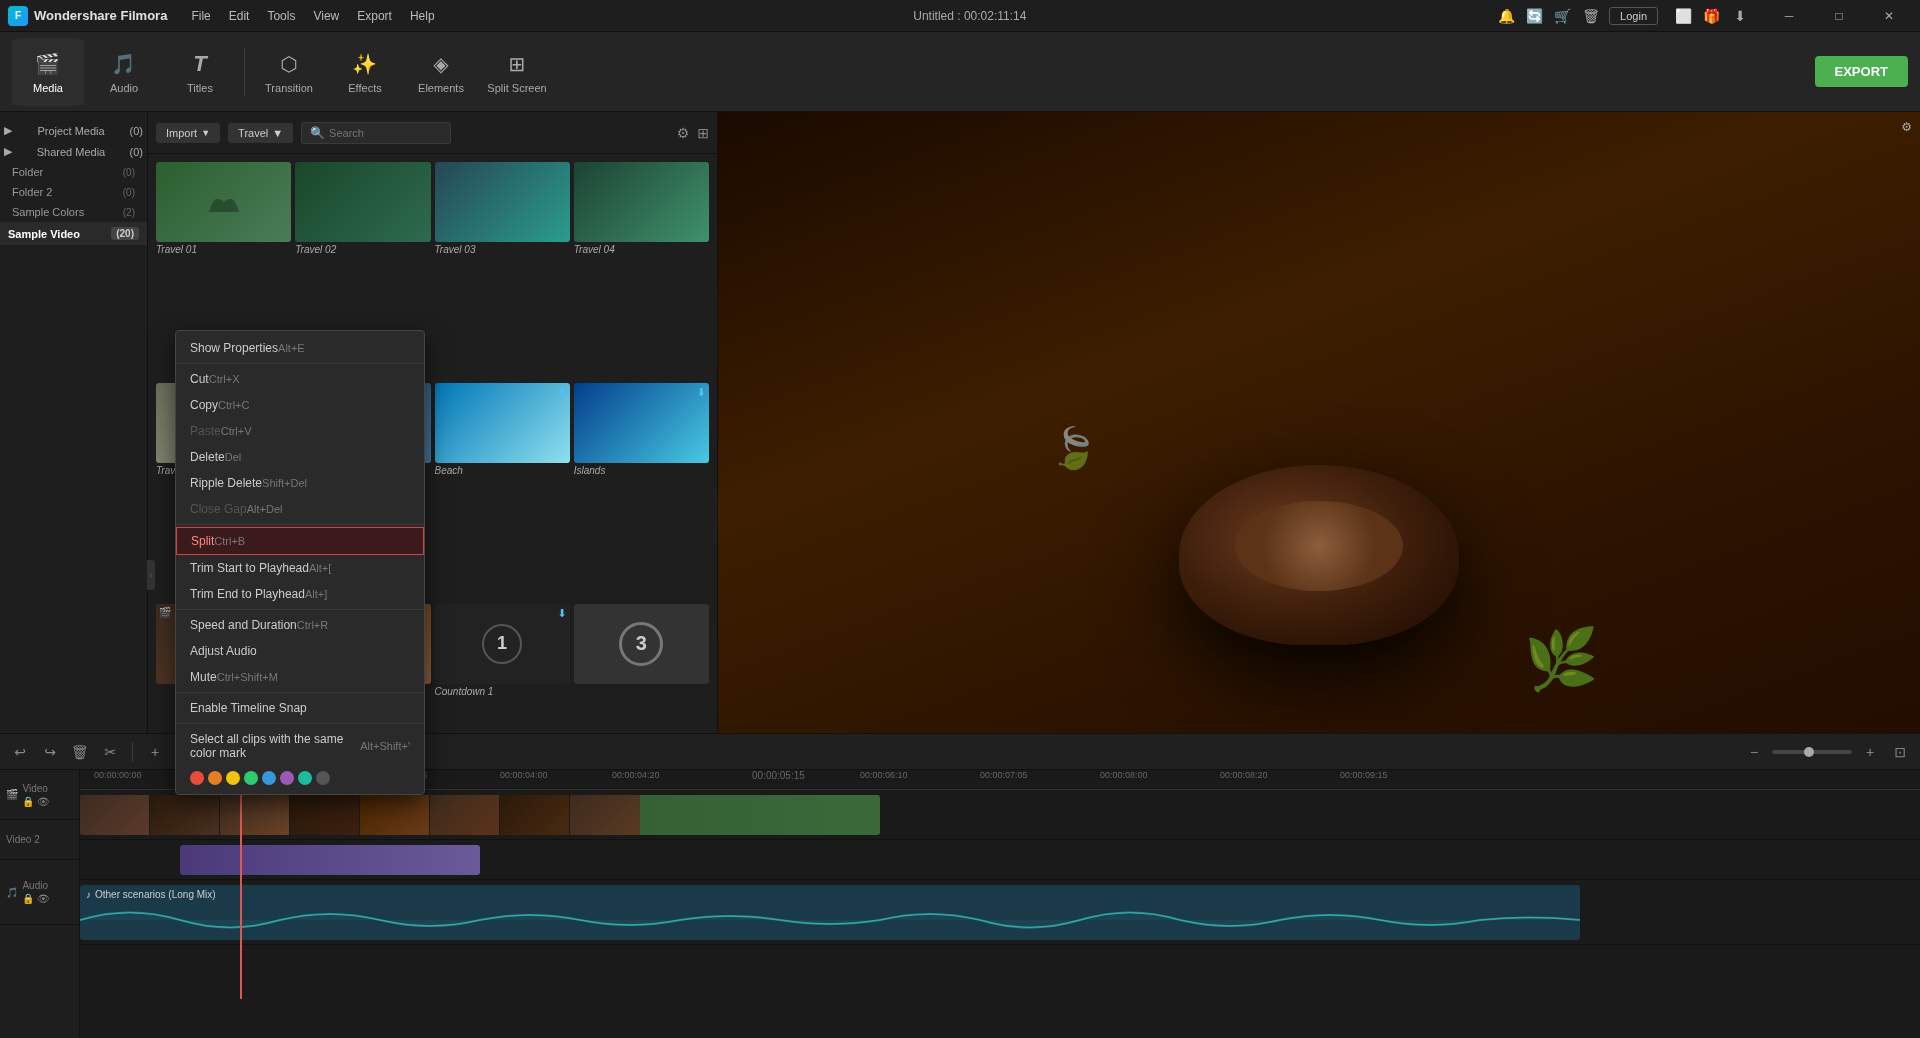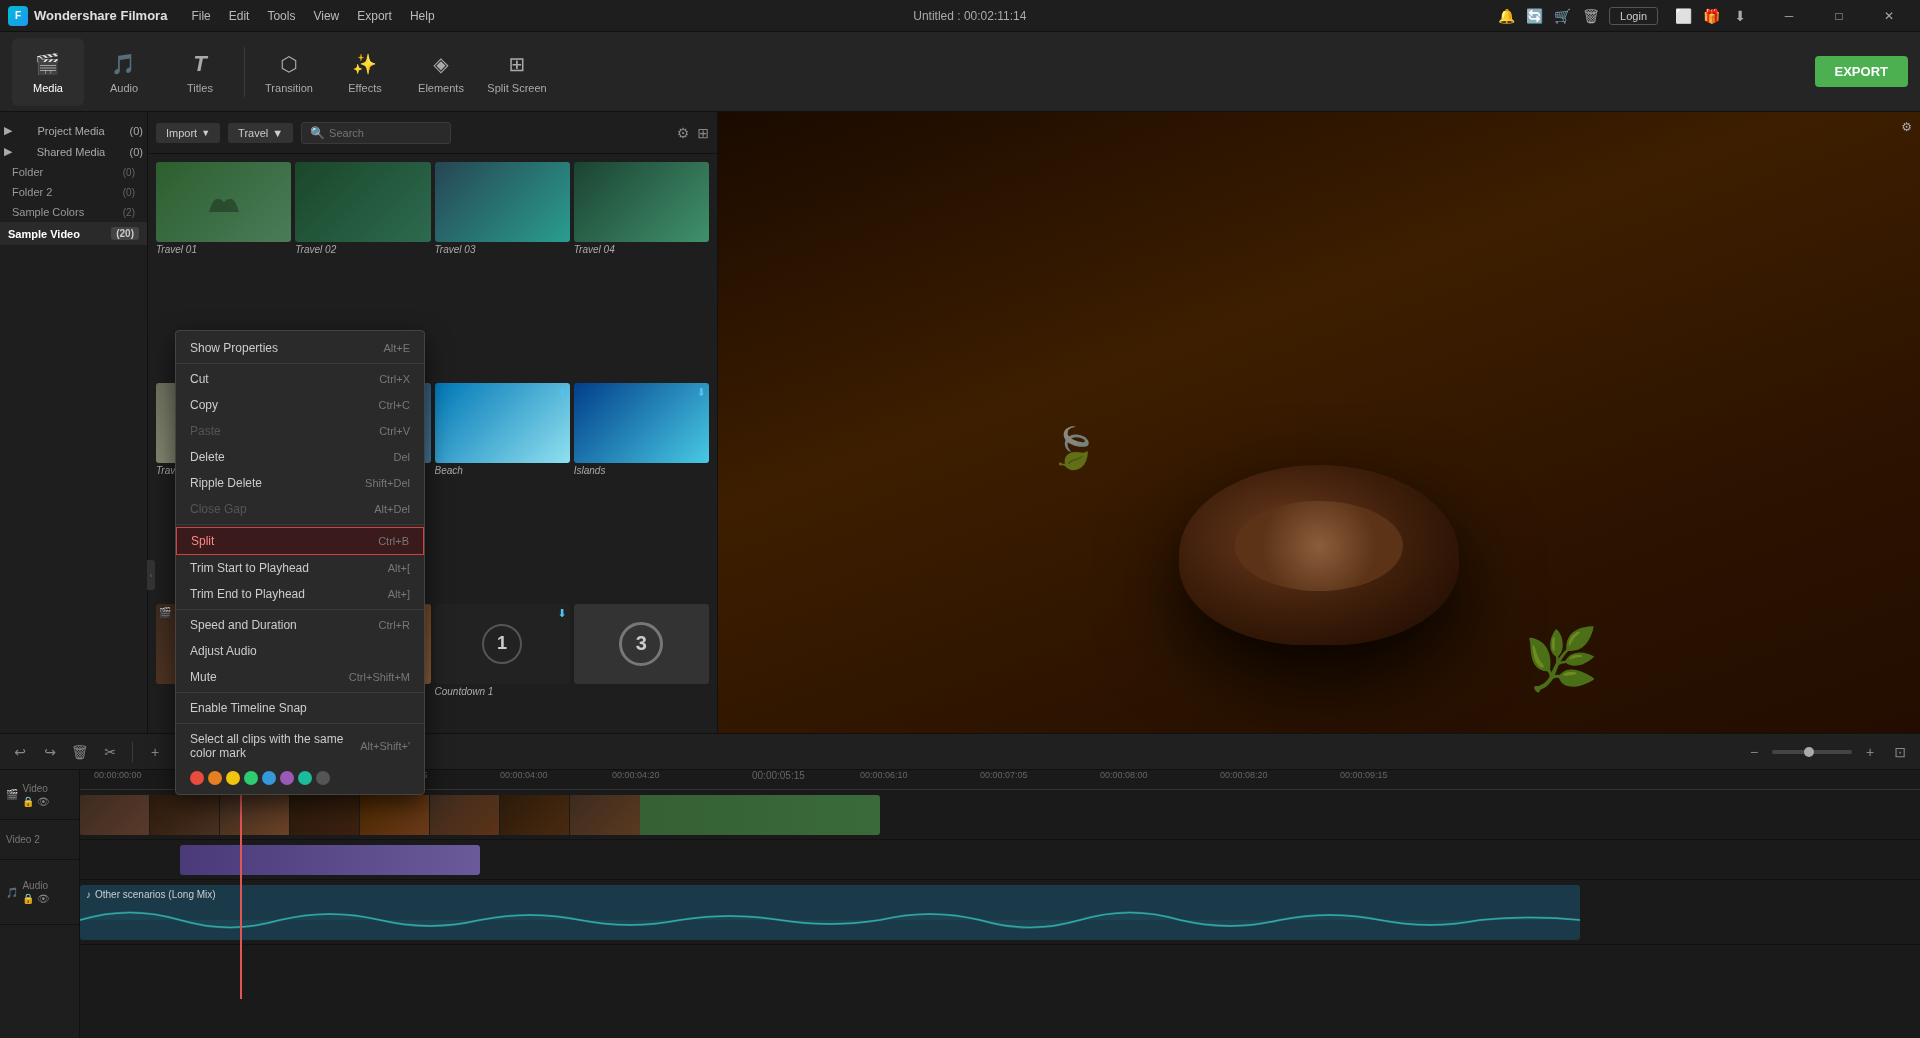--- a/index.html
+++ b/index.html
@@ -388,21 +388,21 @@
       background: #2a2a2a;
       border: 1px solid #444;
       border-radius: 4px;
       box-shadow: 0 8px 24px rgba(0,0,0,0.6);
       z-index: 100;
       padding: 4px 0;
     }
     .ctx-item {
       display: flex;
       align-items: center;
-      justify-content: space-between;
+      justify-content: flex-start;
       padding: 6px 14px;
       cursor: pointer;
       font-size: 12px;
       color: #ccc;
     }
     .ctx-item.highlighted {
       background: #3a1a1a;
       border: 1px solid #cc4444;
       color: #ff8888;
     }

